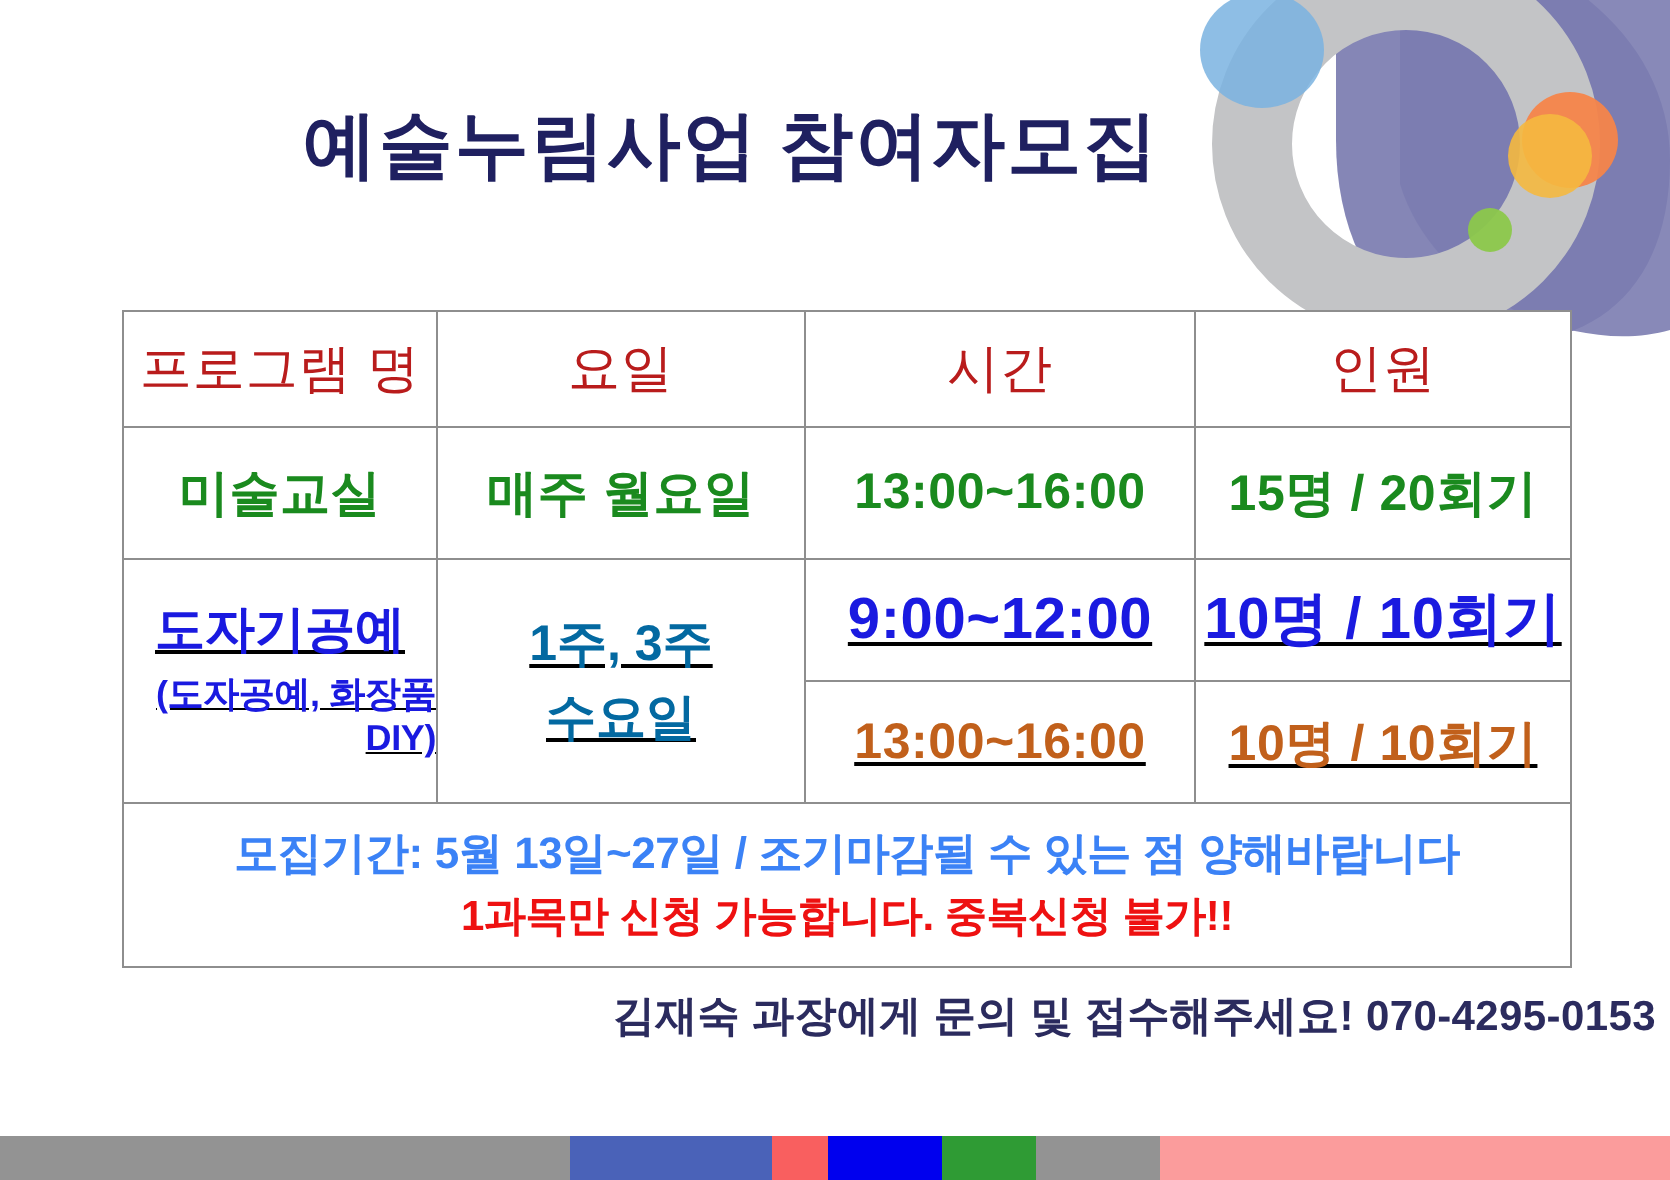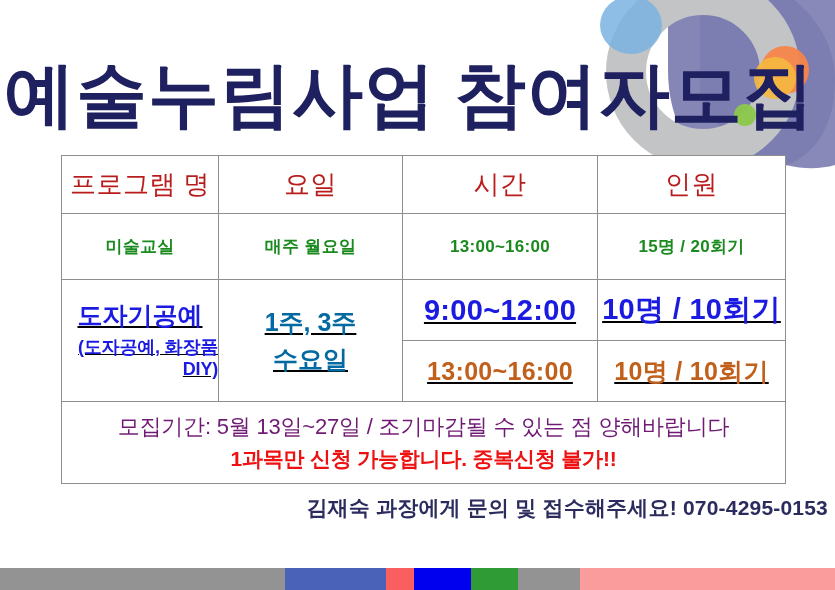--- a/index.html
+++ b/index.html
@@ -21,24 +21,24 @@
   #deco {
     position: absolute;
     top: 0; left: 0;
     width: 835px; height: 250px;
     pointer-events: none;
   }
 
   
   #title {
     position: absolute;
-    left: 4px; top: 48px;
+    left: 16px; top: 48px;
     width: 699px;
     text-align: center;
-    font-size: 71px;
+    font-size: 37px;
     font-weight: bold;
     letter-spacing: 1px;
     color: #1f2060;
     white-space: nowrap;
     z-index: 4;
     font-family: "Liberation Serif", "DejaVu Serif", serif;
   }
 
   
   #tbl-wrap {
@@ -70,21 +70,21 @@
     height: 57px;
     font-size: 26px;
     font-weight: normal;
     color: #b91c1c;
     letter-spacing: 0.5px;
   }
 
   .r1 { height: 66px; }
   .cell-green {
     color: #1a8a1e;
-    font-size: 17px;
+    font-size: 25px;
     font-weight: bold;
     letter-spacing: 0.3px;
   }
   .cell-blue {
     color: #1a1ae0;
     font-size: 29px;
     font-weight: bold;
     letter-spacing: 0.3px;
   }
   .cell-brown {
@@ -118,22 +118,22 @@
     line-height: 1.45;
   }
 
   td.footer-cell {
     height: 81px;
     padding: 6px 0 4px;
   }
   .foot-line1 {
     display: block;
     font-size: 22px;
-    font-weight: normal;
-    color: #701a75;
+    font-weight: bold;
+    color: #3b82f6;
     line-height: 1.3;
     letter-spacing: -0.2px;
   }
   .foot-line2 {
     display: block;
     font-size: 21px;
     font-weight: bold;
     color: #ee1111;
     line-height: 1.3;
     margin-top: 3px;

